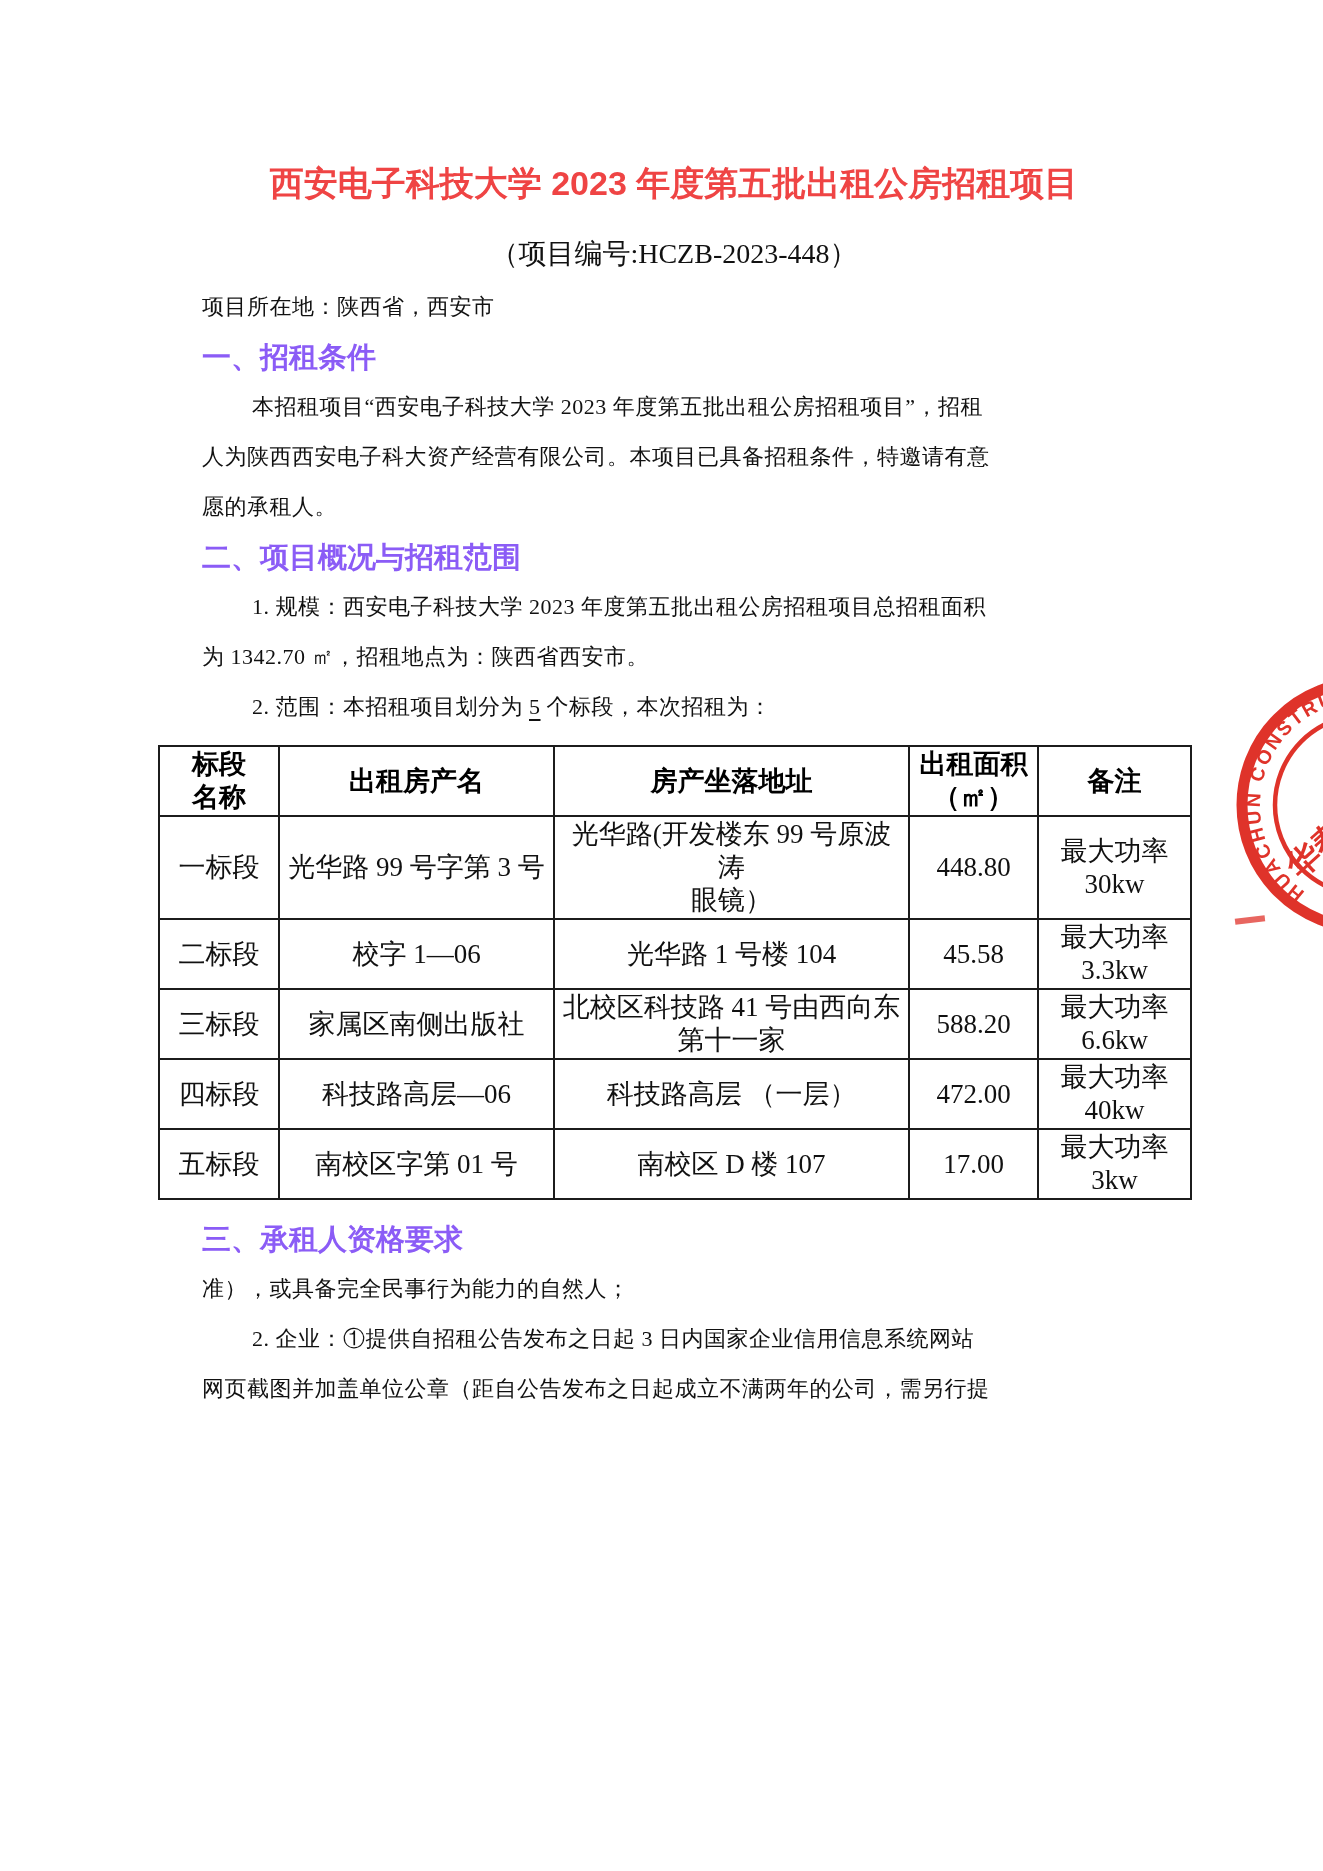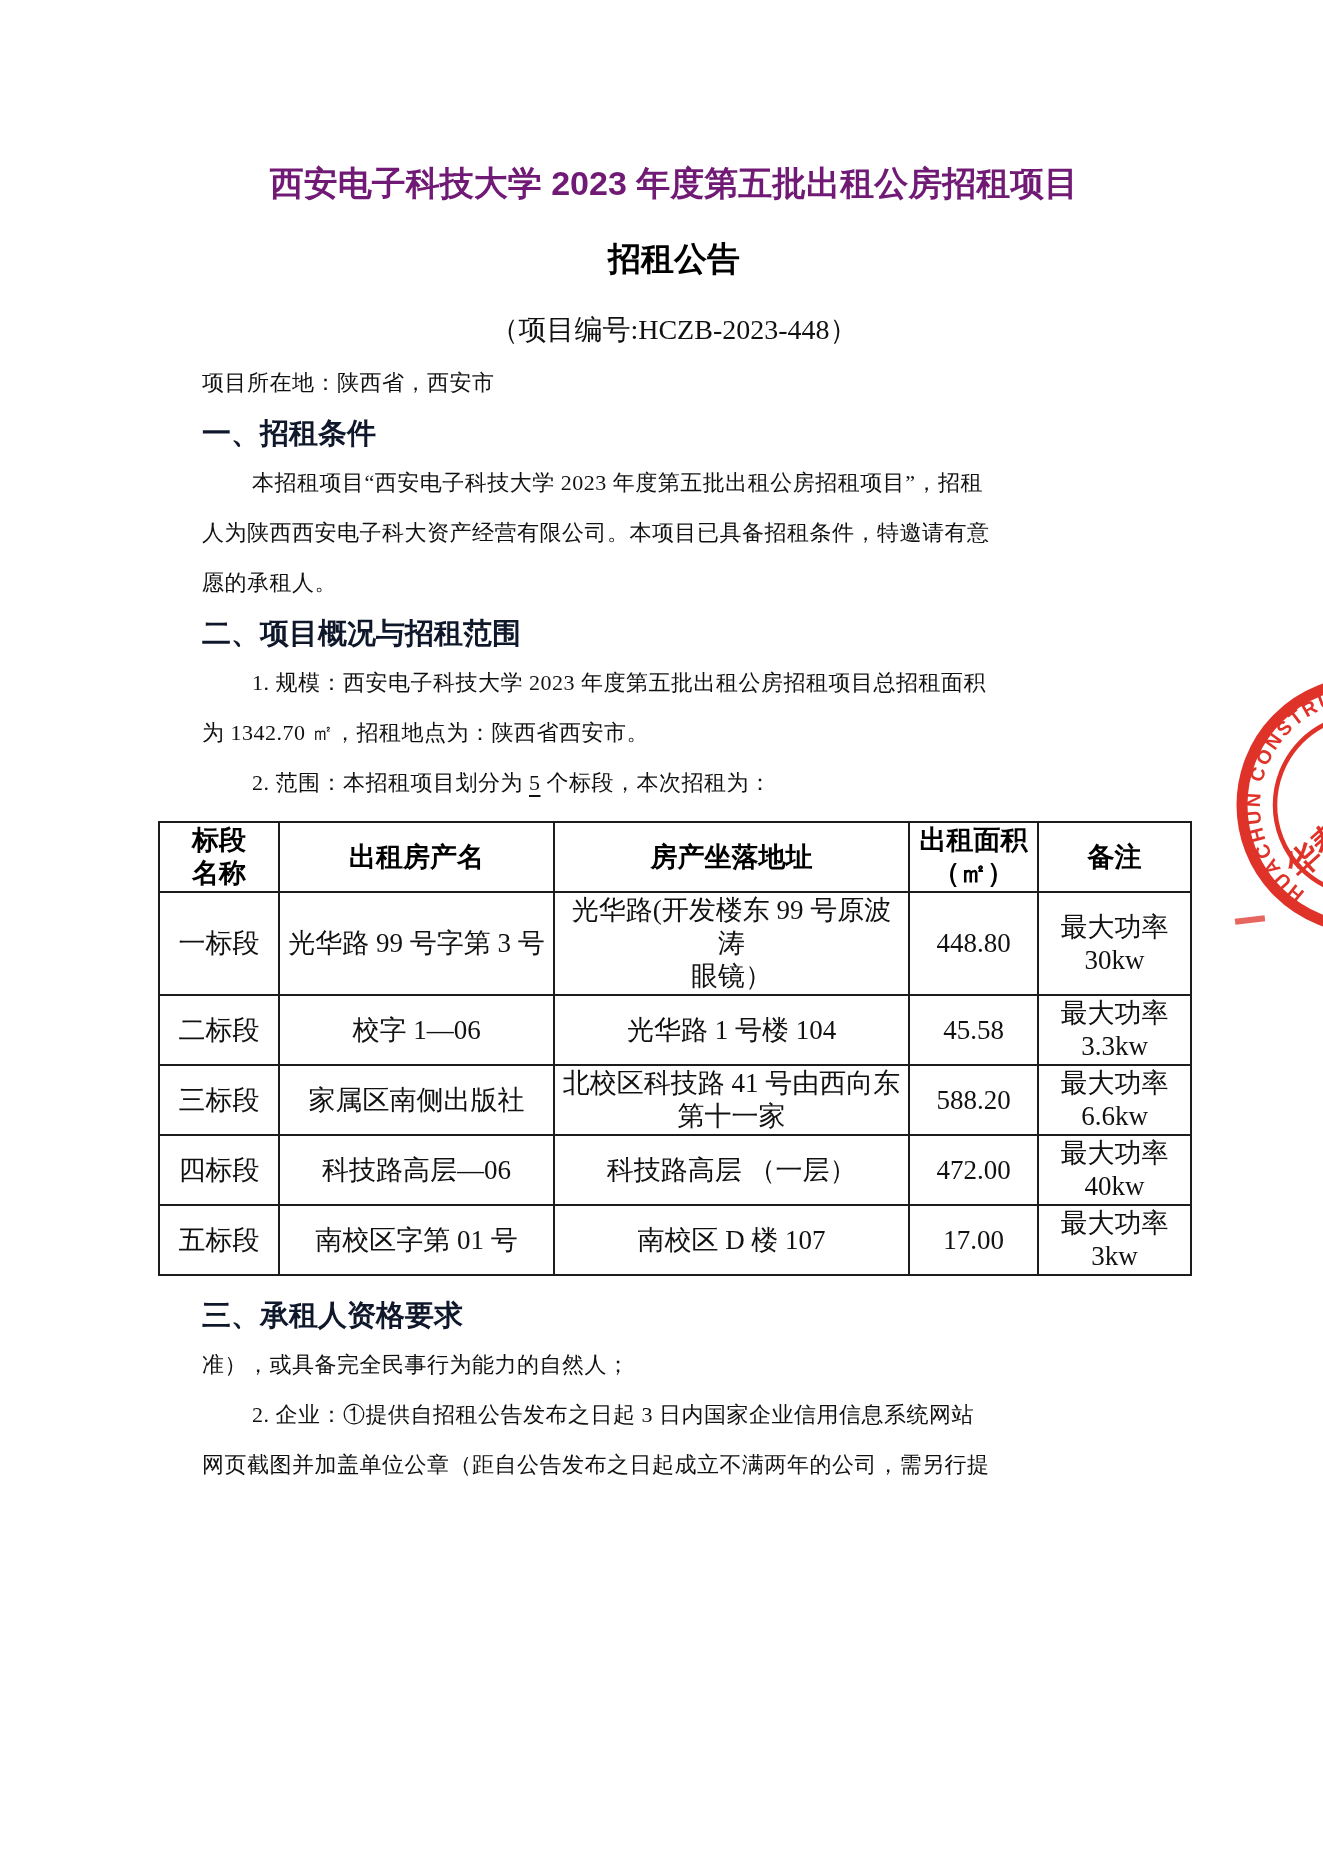--- a/index.html
+++ b/index.html
@@ -12,41 +12,41 @@
     color:#111;
     font-family:"Liberation Serif", serif;
   }
   .doc {
     position:absolute; left:202px; top:0; width:944px;
   }
   .title1 {
     margin:160px 0 0 0;
     font-family:"Liberation Sans", sans-serif;
     font-weight:bold; font-size:34px; line-height:46px;
-    text-align:center; color:#701a75;
+    text-align:center; color:#ef4444;
   }
   .title2 {
     margin:30px 0 0 0;
     font-family:"Liberation Sans", sans-serif;
     font-weight:bold; font-size:33px; line-height:46px;
     text-align:center; color:#000;
   }
   .projno {
     margin:28px 0 0 0;
     font-size:28px; line-height:40px; text-align:center;
   }
   .bline {
     margin:0; font-size:22px; line-height:50px;
     letter-spacing:0.5px;
   }
   .first { margin-top:8px; }
   .ind { text-indent:50px; }
   .hd {
     margin:0; font-family:"Liberation Sans", sans-serif;
-    font-weight:bold; font-size:29px; line-height:50px; color:#0f172a;
+    font-weight:bold; font-size:29px; line-height:50px; color:#8b5cf6;
   }
   .hd3 { margin-top:14px; }
   .unum { text-decoration:underline; text-underline-offset:5px; }
 
   table.rent {
     border-collapse:collapse;
     table-layout:fixed;
     margin:13px 0 0 -44px;
     width:1032px;
   }
@@ -73,21 +73,20 @@
   }
   .stamp text { fill:#dd2218; }
 </style>
 </head>
 <body>
 
 <div class="page">
   <div class="doc">
 
     <div class="title1">西安电子科技大学 2023 年度第五批出租公房招租项目</div>
-    <div class="title2">招租公告</div>
     <div class="projno">（项目编号:HCZB-2023-448）</div>
 
     <p class="bline first">项目所在地：陕西省，西安市</p>
 
     <p class="hd">一、招租条件</p>
     <p class="bline ind">本招租项目“西安电子科技大学 2023 年度第五批出租公房招租项目”，招租</p>
     <p class="bline">人为陕西西安电子科大资产经营有限公司。本项目已具备招租条件，特邀请有意</p>
     <p class="bline">愿的承租人。</p>
 
     <p class="hd">二、项目概况与招租范围</p>

